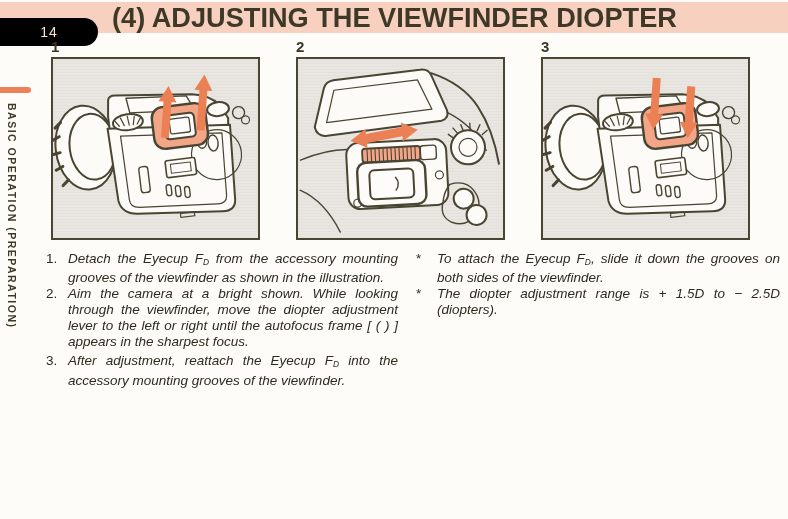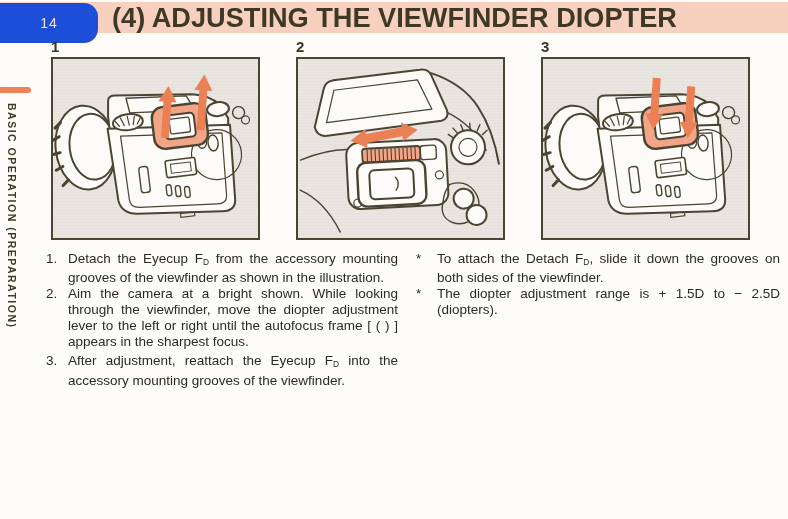--- a/index.html
+++ b/index.html
@@ -1,21 +1,21 @@
 <!DOCTYPE html>
 <html><head>
 <meta charset="utf-8">
 <style>
   html,body{margin:0;padding:0;background:#ffffff;}
   .page{position:relative;width:788px;height:519px;background:#fdfcf9;overflow:hidden;
         font-family:"Liberation Sans",sans-serif;color:#2d2a1f;}
 
   
   .band{position:absolute;top:2px;left:0;width:788px;height:31px;background:#f7d0bf;}
-  .pill{position:absolute;top:3px;left:0;width:98px;height:40px;background:#1d4ed8;
+  .pill{position:absolute;top:18px;left:0;width:98px;height:28px;background:#000000;
         border-radius:0 14px 14px 0;display:flex;align-items:center;justify-content:center;}
   .pill span{color:#fbe2d4;font-size:14px;letter-spacing:1px;}
   .title{position:absolute;top:3px;left:112px;height:29px;display:flex;align-items:center;
          font-size:28px;font-weight:700;color:#3e3827;letter-spacing:0;white-space:nowrap;
          transform:scaleX(.97);transform-origin:left center;}
 
   
   .tick{position:absolute;top:87px;left:0;width:31px;height:6px;background:#ed8158;
         border-radius:0 3px 3px 0;}
   .vlabel{position:absolute;top:103px;left:6px;writing-mode:vertical-rl;text-orientation:mixed;
@@ -28,21 +28,21 @@
          background-image:repeating-linear-gradient(0deg,rgba(90,80,60,.03) 0 1px,transparent 1px 3px);}
   .panel svg{display:block;width:205px;height:179px;}
   .fig1{left:51px;} .fig2{left:296px;} .fig3{left:541px;}
 
   
   .colL{position:absolute;left:46px;top:251px;width:352px;}
   .colR{position:absolute;left:414px;top:251px;width:366px;}
   .step,.note{display:flex;font-size:13.5px;line-height:15.9px;color:#2d2a1f;}
   .step .n{flex:none;width:22px;}
   .note .m{flex:none;width:21px;padding-left:2px;}
-  .step .t,.note .t{flex:1;text-align:justify;}
+  .step .t,.note .t{flex:1;text-align:justify;font-style:italic;}
   .subd{font-size:.62em;vertical-align:-.18em;letter-spacing:0;}
 
   [data-interactable]{cursor:default;}
 </style>
 </head>
 <body>
 
 <div class="page" data-interactable="false">
 
   <div class="band" data-interactable="false"></div>
@@ -205,21 +205,21 @@
     </div>
     <div class="step" data-interactable="false">
       <span class="n" data-interactable="false">3.</span>
       <span class="t" data-interactable="false"><span data-interactable="false">After adjustment, reattach the Eyecup F</span><span class="subd" data-interactable="false">D</span><span data-interactable="false"> into the accessory mounting grooves of the viewfinder.</span></span>
     </div>
   </div>
 
   <div class="colR" data-interactable="false">
     <div class="note" data-interactable="false">
       <span class="m" data-interactable="false">*</span>
-      <span class="t" data-interactable="false"><span data-interactable="false">To attach the Detach F</span><span class="subd" data-interactable="false">D</span><span data-interactable="false">, slide it down the grooves on both sides of the viewfinder.</span></span>
+      <span class="t" data-interactable="false"><span data-interactable="false">To attach the Eyecup F</span><span class="subd" data-interactable="false">D</span><span data-interactable="false">, slide it down the grooves on both sides of the viewfinder.</span></span>
     </div>
     <div class="note" data-interactable="false">
       <span class="m" data-interactable="false">*</span>
       <span class="t" data-interactable="false"><span data-interactable="false">The diopter adjustment range is + 1.5D to − 2.5D (diopters).</span><span class="subd" data-interactable="false"></span><span data-interactable="false"></span></span>
     </div>
   </div>
 
 </div>
 
 </body></html>

